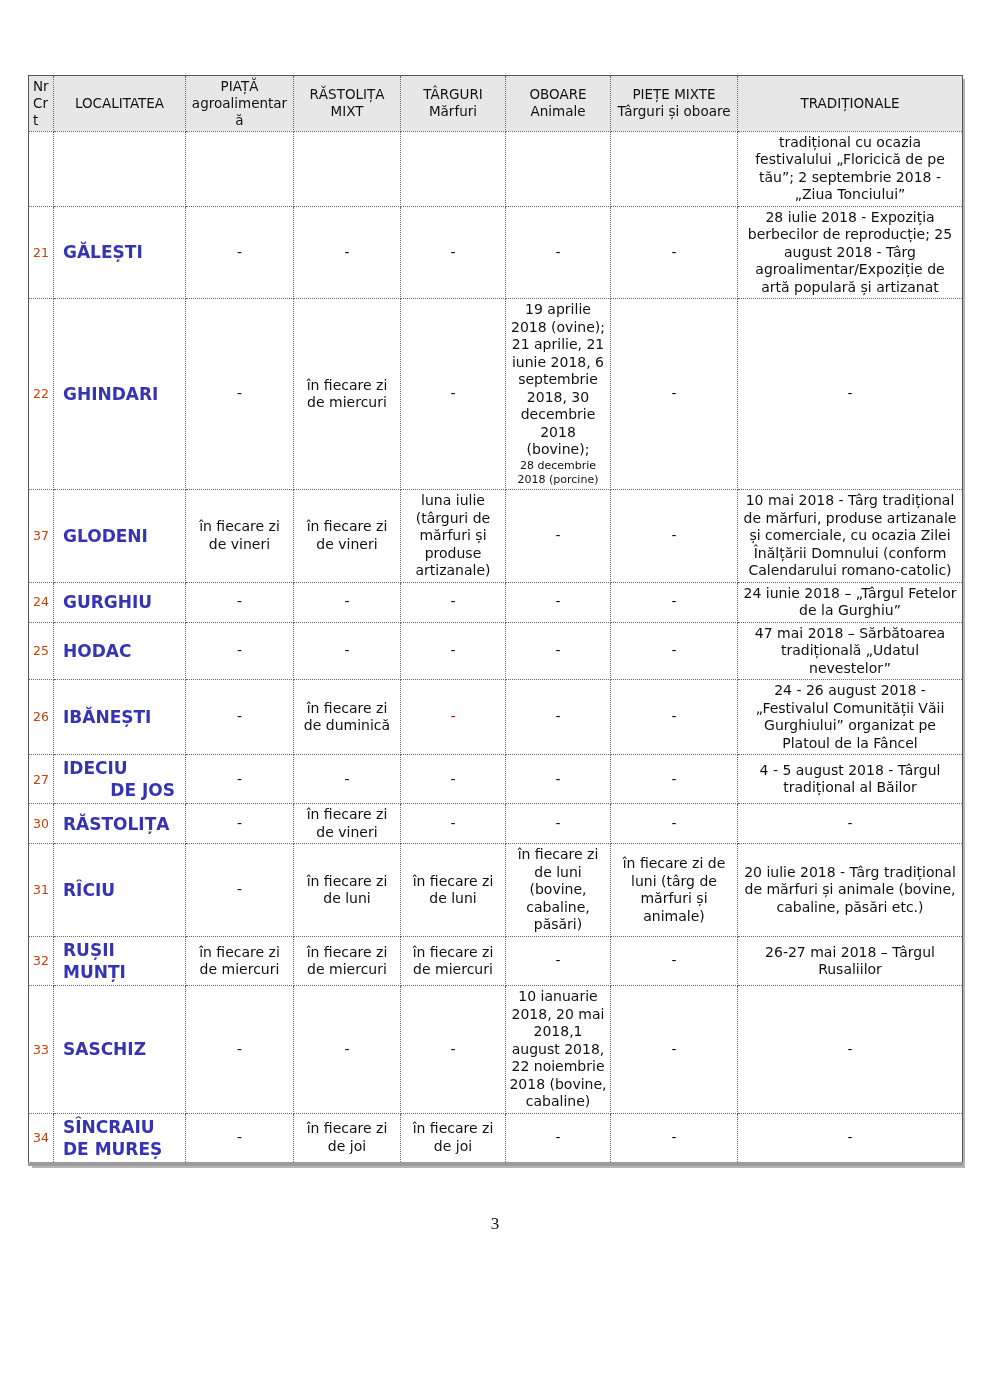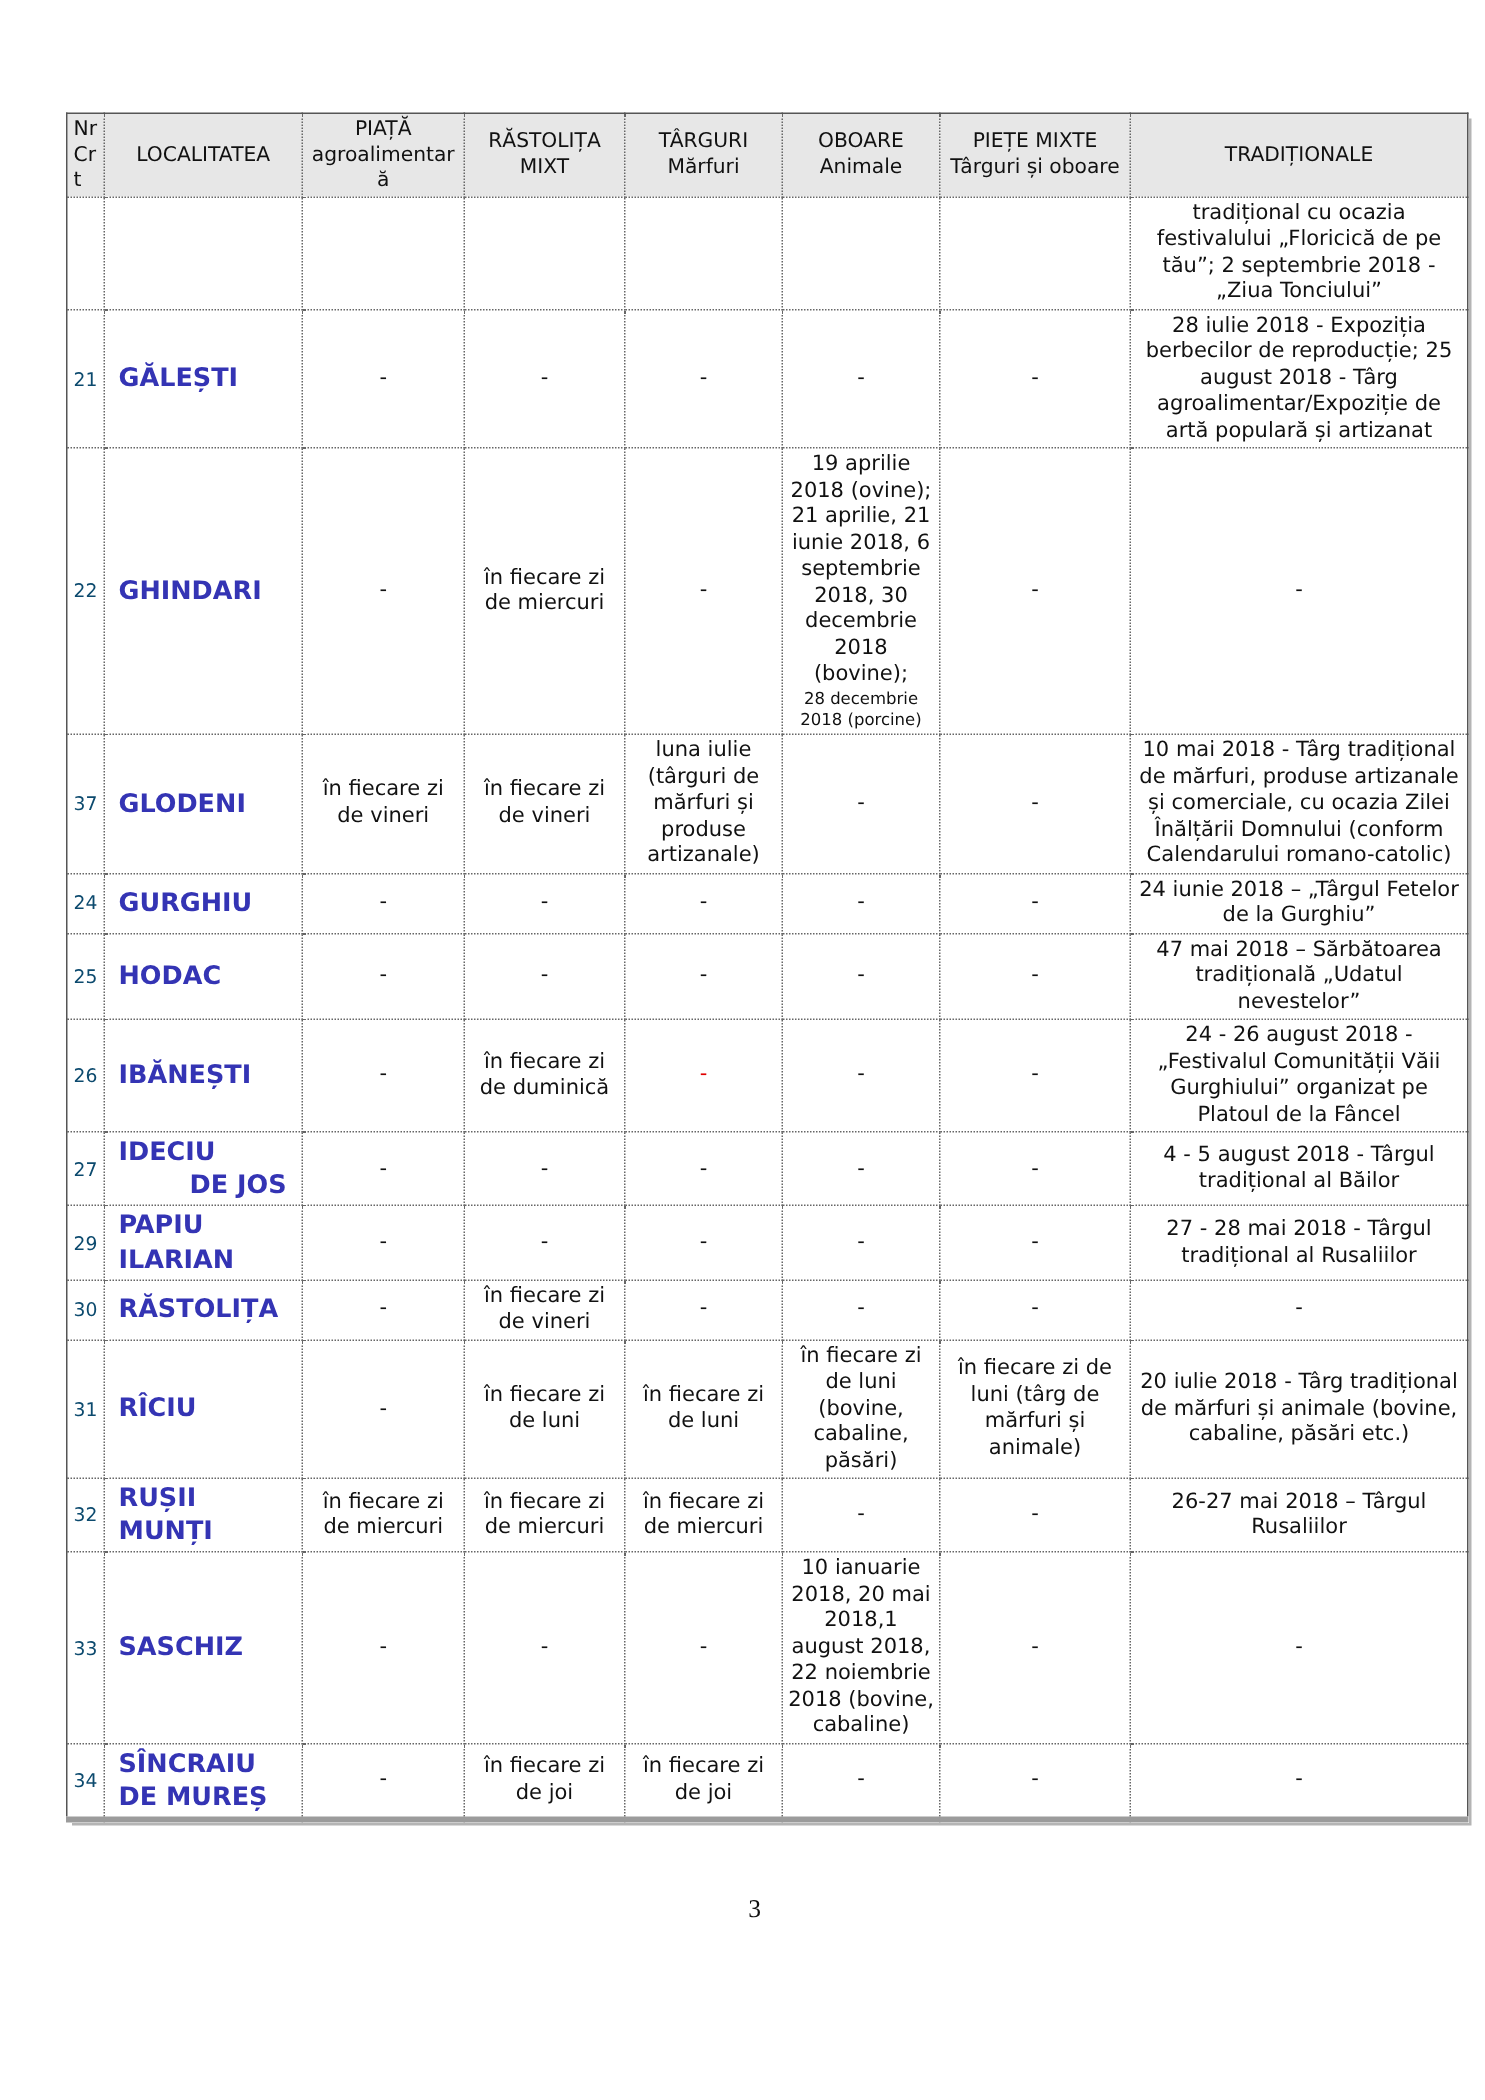--- a/index.html
+++ b/index.html
@@ -9,21 +9,21 @@
     --header-bg:#e7e7e7;
     --border:#555;
   }
   html,body{margin:0;padding:0;background:#fff;}
   body{
     width:990px;height:1400px;
     font-family:"DejaVu Sans",sans-serif;
     color:#111;
     overflow:hidden;
   }
-  .page{padding:75px 28px 0 44px;}
+  .page{padding:75px 28px 0 28px;}
   table.doc{
     border-collapse:collapse;
     table-layout:fixed;
     width:934px;
     border:1px solid var(--border);
     border-bottom:4px solid #9b9b9b;
     box-shadow:3px 3px 0 -1px #b4b4b4;
   }
   th,td{
     border:1px dotted #666;
@@ -36,21 +36,21 @@
   }
   thead th{
     background:var(--header-bg);
     font-weight:normal;
     font-size:13.5px;
     line-height:1.25;
     height:38px;
     padding:2px 2px;
   }
   th.h-nr{text-align:left;padding-left:4px;}
-  td.c-nr{font-size:12.5px;text-align:left;padding-left:4px;color:#0c4a6e;}
+  td.c-nr{font-size:12.5px;text-align:left;padding-left:4px;color:#c2410c;}
   td.c-locality{
     text-align:left;
     padding-left:9px;
     font-weight:bold;
     color:var(--accent);
     font-size:17px;
     line-height:1.3;
     white-space:pre-wrap;
   }
   td .small-note{font-size:11px;line-height:1.3;}
@@ -189,30 +189,20 @@
           <td class="c-locality">IDECIU
         DE JOS</td>
           <td>-</td>
           <td>-</td>
           <td>-</td>
           <td>-</td>
           <td>-</td>
           <td>4 - 5 august 2018 - Târgul tradițional al Băilor</td>
         </tr>
         <tr>
-          <td class="c-nr">29</td>
-          <td class="c-locality">PAPIU ILARIAN</td>
-          <td>-</td>
-          <td>-</td>
-          <td>-</td>
-          <td>-</td>
-          <td>-</td>
-          <td>27 - 28 mai 2018 - Târgul tradițional al Rusaliilor</td>
-        </tr>
-        <tr>
           <td class="c-nr">30</td>
           <td class="c-locality">RĂSTOLIȚA</td>
           <td>-</td>
           <td>în fiecare zi de vineri</td>
           <td>-</td>
           <td>-</td>
           <td>-</td>
           <td>-</td>
         </tr>
         <tr>

